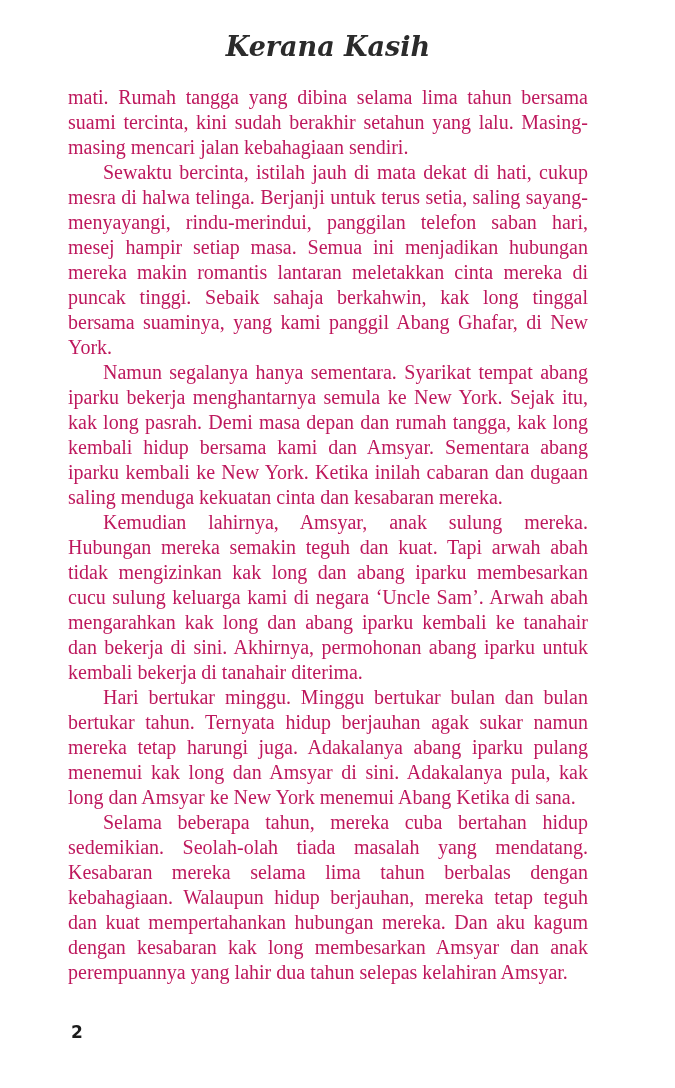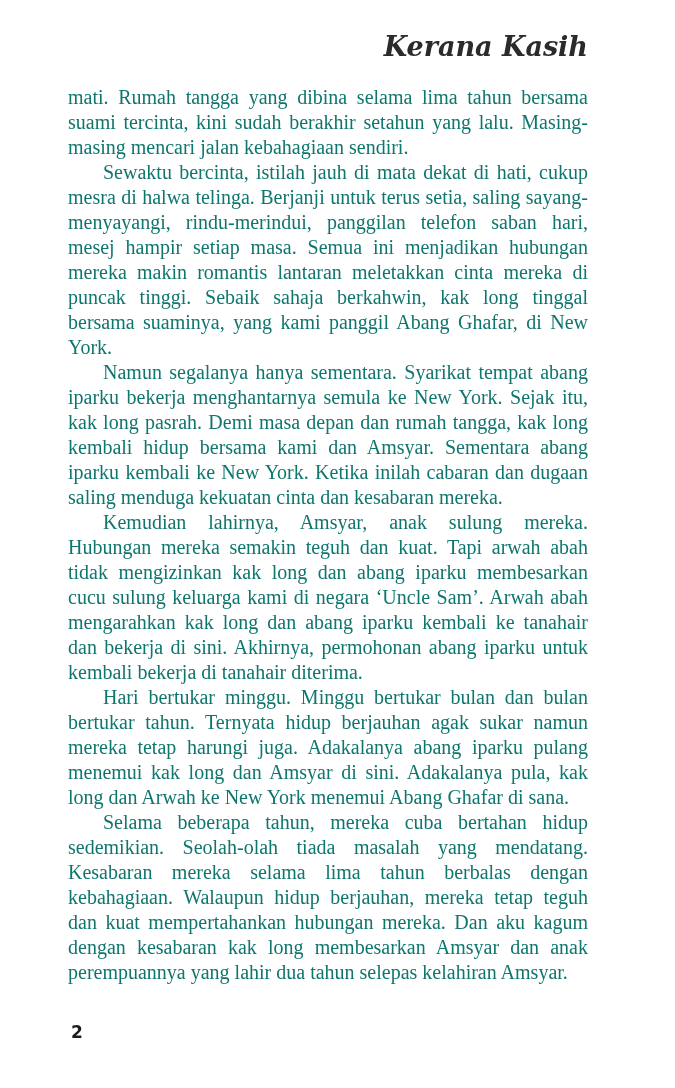--- a/index.html
+++ b/index.html
@@ -14,38 +14,38 @@
     background: #ffffff;
     overflow: hidden;
     font-family: "Liberation Serif", serif;
     color: #1f1f1f;
   }
   .running-head {
     position: absolute;
     top: 32px;
     left: 68px;
     width: 520px;
-    text-align: right;
+    text-align: center;
     font-family: "DejaVu Serif", serif;
     font-style: italic;
     font-weight: bold;
     font-size: 27px;
     line-height: 30px;
     color: #2b2b2b;
     letter-spacing: 0px;
   }
   .body-text {
     position: absolute;
     top: 85px;
     left: 68px;
     width: 520px;
     font-size: 20px;
     line-height: 25px;
     text-align: justify;
-    color: #0f766e;
+    color: #be185d;
   }
   .body-text p {
     margin: 0;
     padding: 0;
     text-indent: 35px;
   }
   .body-text p.first {
     text-indent: 0;
   }
   .page-number {
@@ -64,19 +64,19 @@
 
 <div class="page">
 
   <div class="running-head">Kerana Kasih</div>
 
   <div class="body-text">
     <p class="first">mati. Rumah tangga yang dibina selama lima tahun bersama suami tercinta, kini sudah berakhir setahun yang lalu. Masing-masing mencari jalan kebahagiaan sendiri.</p>
     <p>Sewaktu bercinta, istilah jauh di mata dekat di hati, cukup mesra di halwa telinga. Berjanji untuk terus setia, saling sayang-menyayangi, rindu-merindui, panggilan telefon saban hari, mesej hampir setiap masa. Semua ini menjadikan hubungan mereka makin romantis lantaran meletakkan cinta mereka di puncak tinggi. Sebaik sahaja berkahwin, kak long tinggal bersama suaminya, yang kami panggil Abang Ghafar, di New York.</p>
     <p>Namun segalanya hanya sementara. Syarikat tempat abang iparku bekerja menghantarnya semula ke New York. Sejak itu, kak long pasrah. Demi masa depan dan rumah tangga, kak long kembali hidup bersama kami dan Amsyar. Sementara abang iparku kembali ke New York. Ketika inilah cabaran dan dugaan saling menduga kekuatan cinta dan kesabaran mereka.</p>
     <p>Kemudian lahirnya, Amsyar, anak sulung mereka. Hubungan mereka semakin teguh dan kuat. Tapi arwah abah tidak mengizinkan kak long dan abang iparku membesarkan cucu sulung keluarga kami di negara ‘Uncle Sam’. Arwah abah mengarahkan kak long dan abang iparku kembali ke tanahair dan bekerja di sini. Akhirnya, permohonan abang iparku untuk kembali bekerja di tanahair diterima.</p>
-    <p>Hari bertukar minggu. Minggu bertukar bulan dan bulan bertukar tahun. Ternyata hidup berjauhan agak sukar namun mereka tetap harungi juga. Adakalanya abang iparku pulang menemui kak long dan Amsyar di sini. Adakalanya pula, kak long dan Arwah ke New York menemui Abang Ghafar di sana.</p>
+    <p>Hari bertukar minggu. Minggu bertukar bulan dan bulan bertukar tahun. Ternyata hidup berjauhan agak sukar namun mereka tetap harungi juga. Adakalanya abang iparku pulang menemui kak long dan Amsyar di sini. Adakalanya pula, kak long dan Amsyar ke New York menemui Abang Ketika di sana.</p>
     <p>Selama beberapa tahun, mereka cuba bertahan hidup sedemikian. Seolah-olah tiada masalah yang mendatang. Kesabaran mereka selama lima tahun berbalas dengan kebahagiaan. Walaupun hidup berjauhan, mereka tetap teguh dan kuat mempertahankan hubungan mereka. Dan aku kagum dengan kesabaran kak long membesarkan Amsyar dan anak perempuannya yang lahir dua tahun selepas kelahiran Amsyar.</p>
   </div>
 
   <div class="page-number">2</div>
 
 </div>
 
 </body></html>

